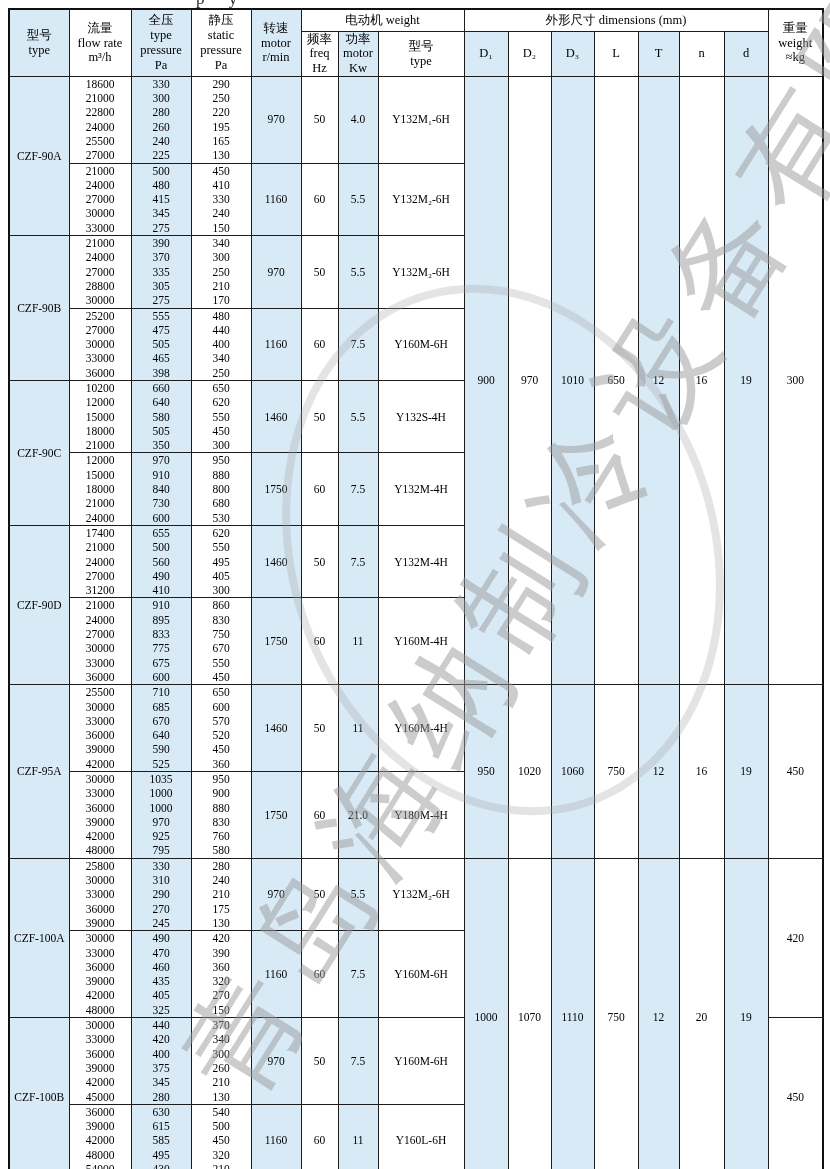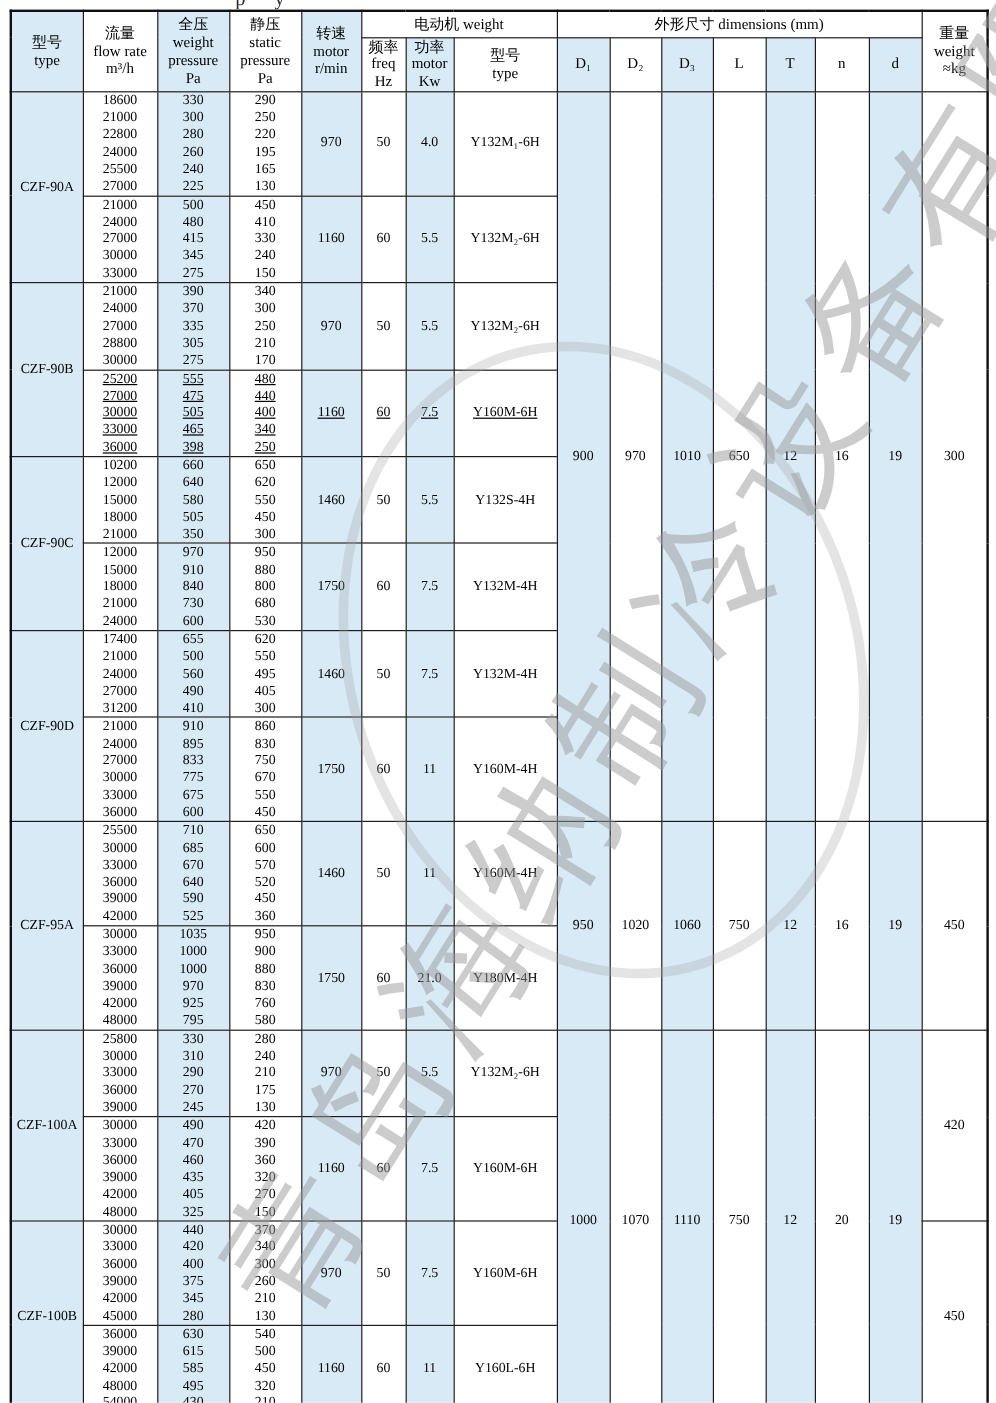--- a/index.html
+++ b/index.html
@@ -77,21 +77,21 @@
       <col style="width:55px">
   </colgroup>
   <thead>
     <tr style="height:22px">
       <th rowspan="2" class="blue">型号
 type</th>
       <th rowspan="2">流量
 flow rate
 m³/h</th>
       <th rowspan="2" class="blue">全压
-weight
+type
 pressure
 Pa</th>
       <th rowspan="2">静压
 static
 pressure
 Pa</th>
       <th rowspan="2" class="blue">转速
 motor
 r/min</th>
       <th colspan="3">电动机  weight</th>
@@ -188,21 +188,21 @@
         <td class="ml">340
 300
 250
 210
 170</td>
         <td class="blue">970</td>
         <td>50</td>
         <td class="blue">5.5</td>
         <td>Y132M₂-6H</td>
       </tr>
-      <tr style="height: 71.5px; text-decoration: underline;">
+      <tr style="height: 71.5px;">
         <td class="ml">25200
 27000
 30000
 33000
 36000</td>
         <td class="ml blue">555
 475
 505
 465
 398</td>

